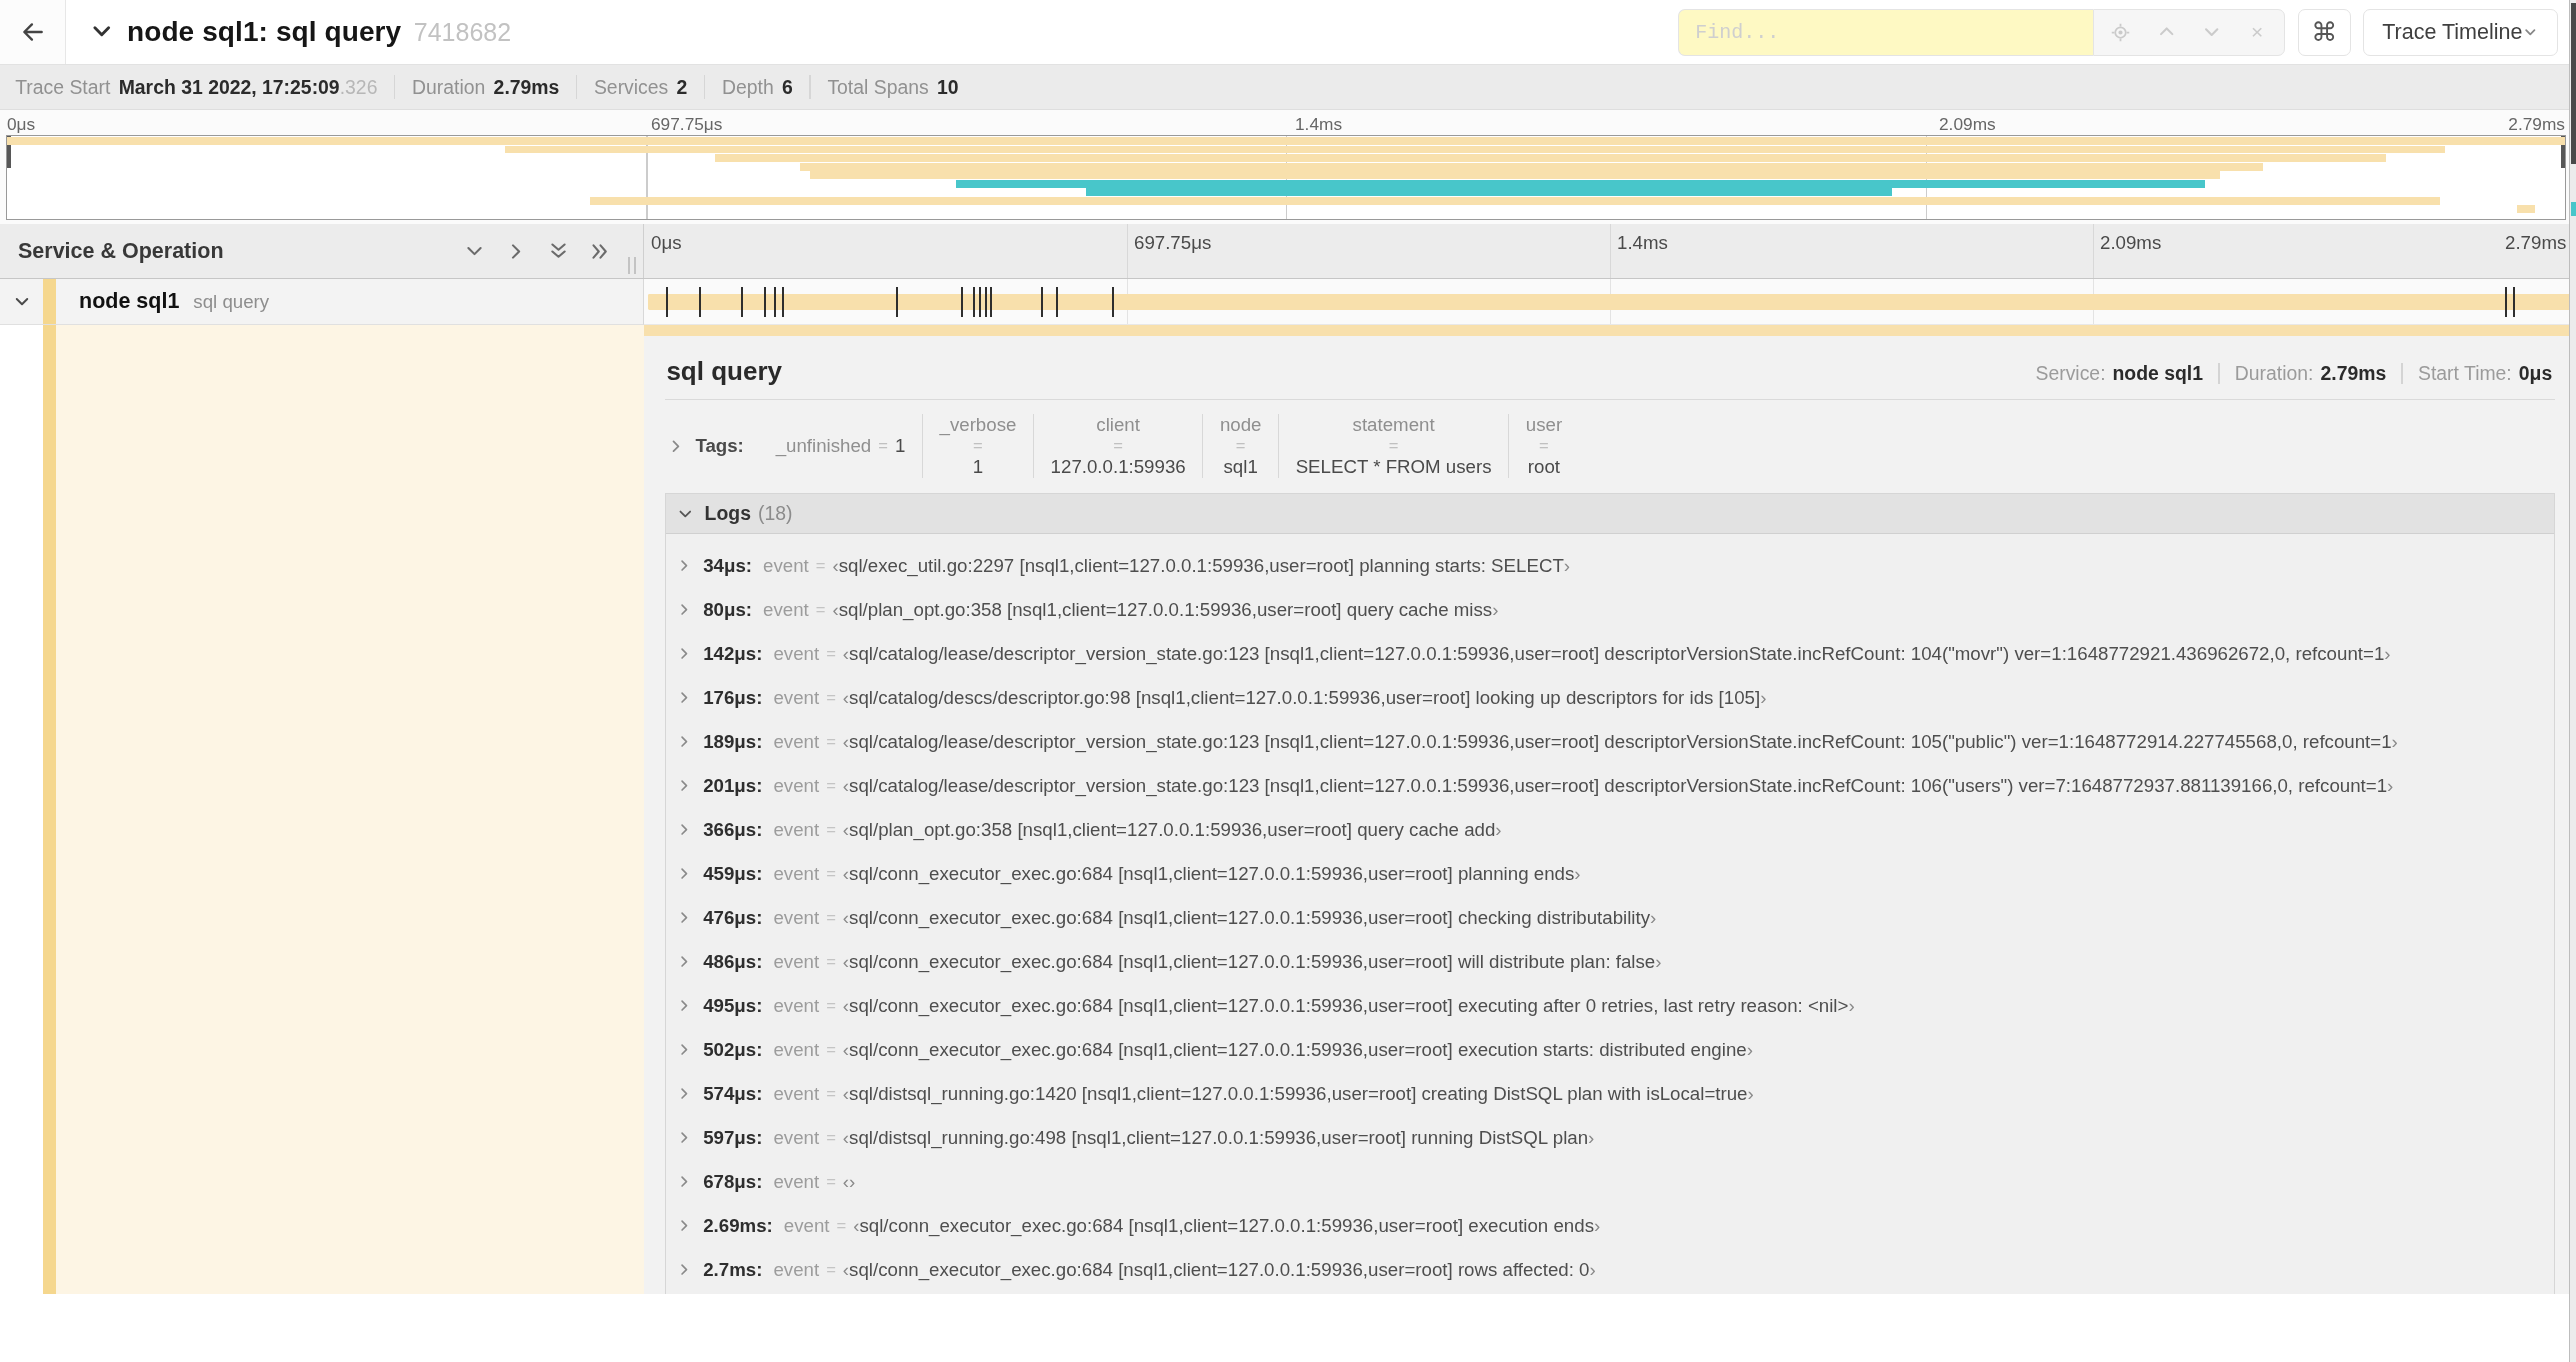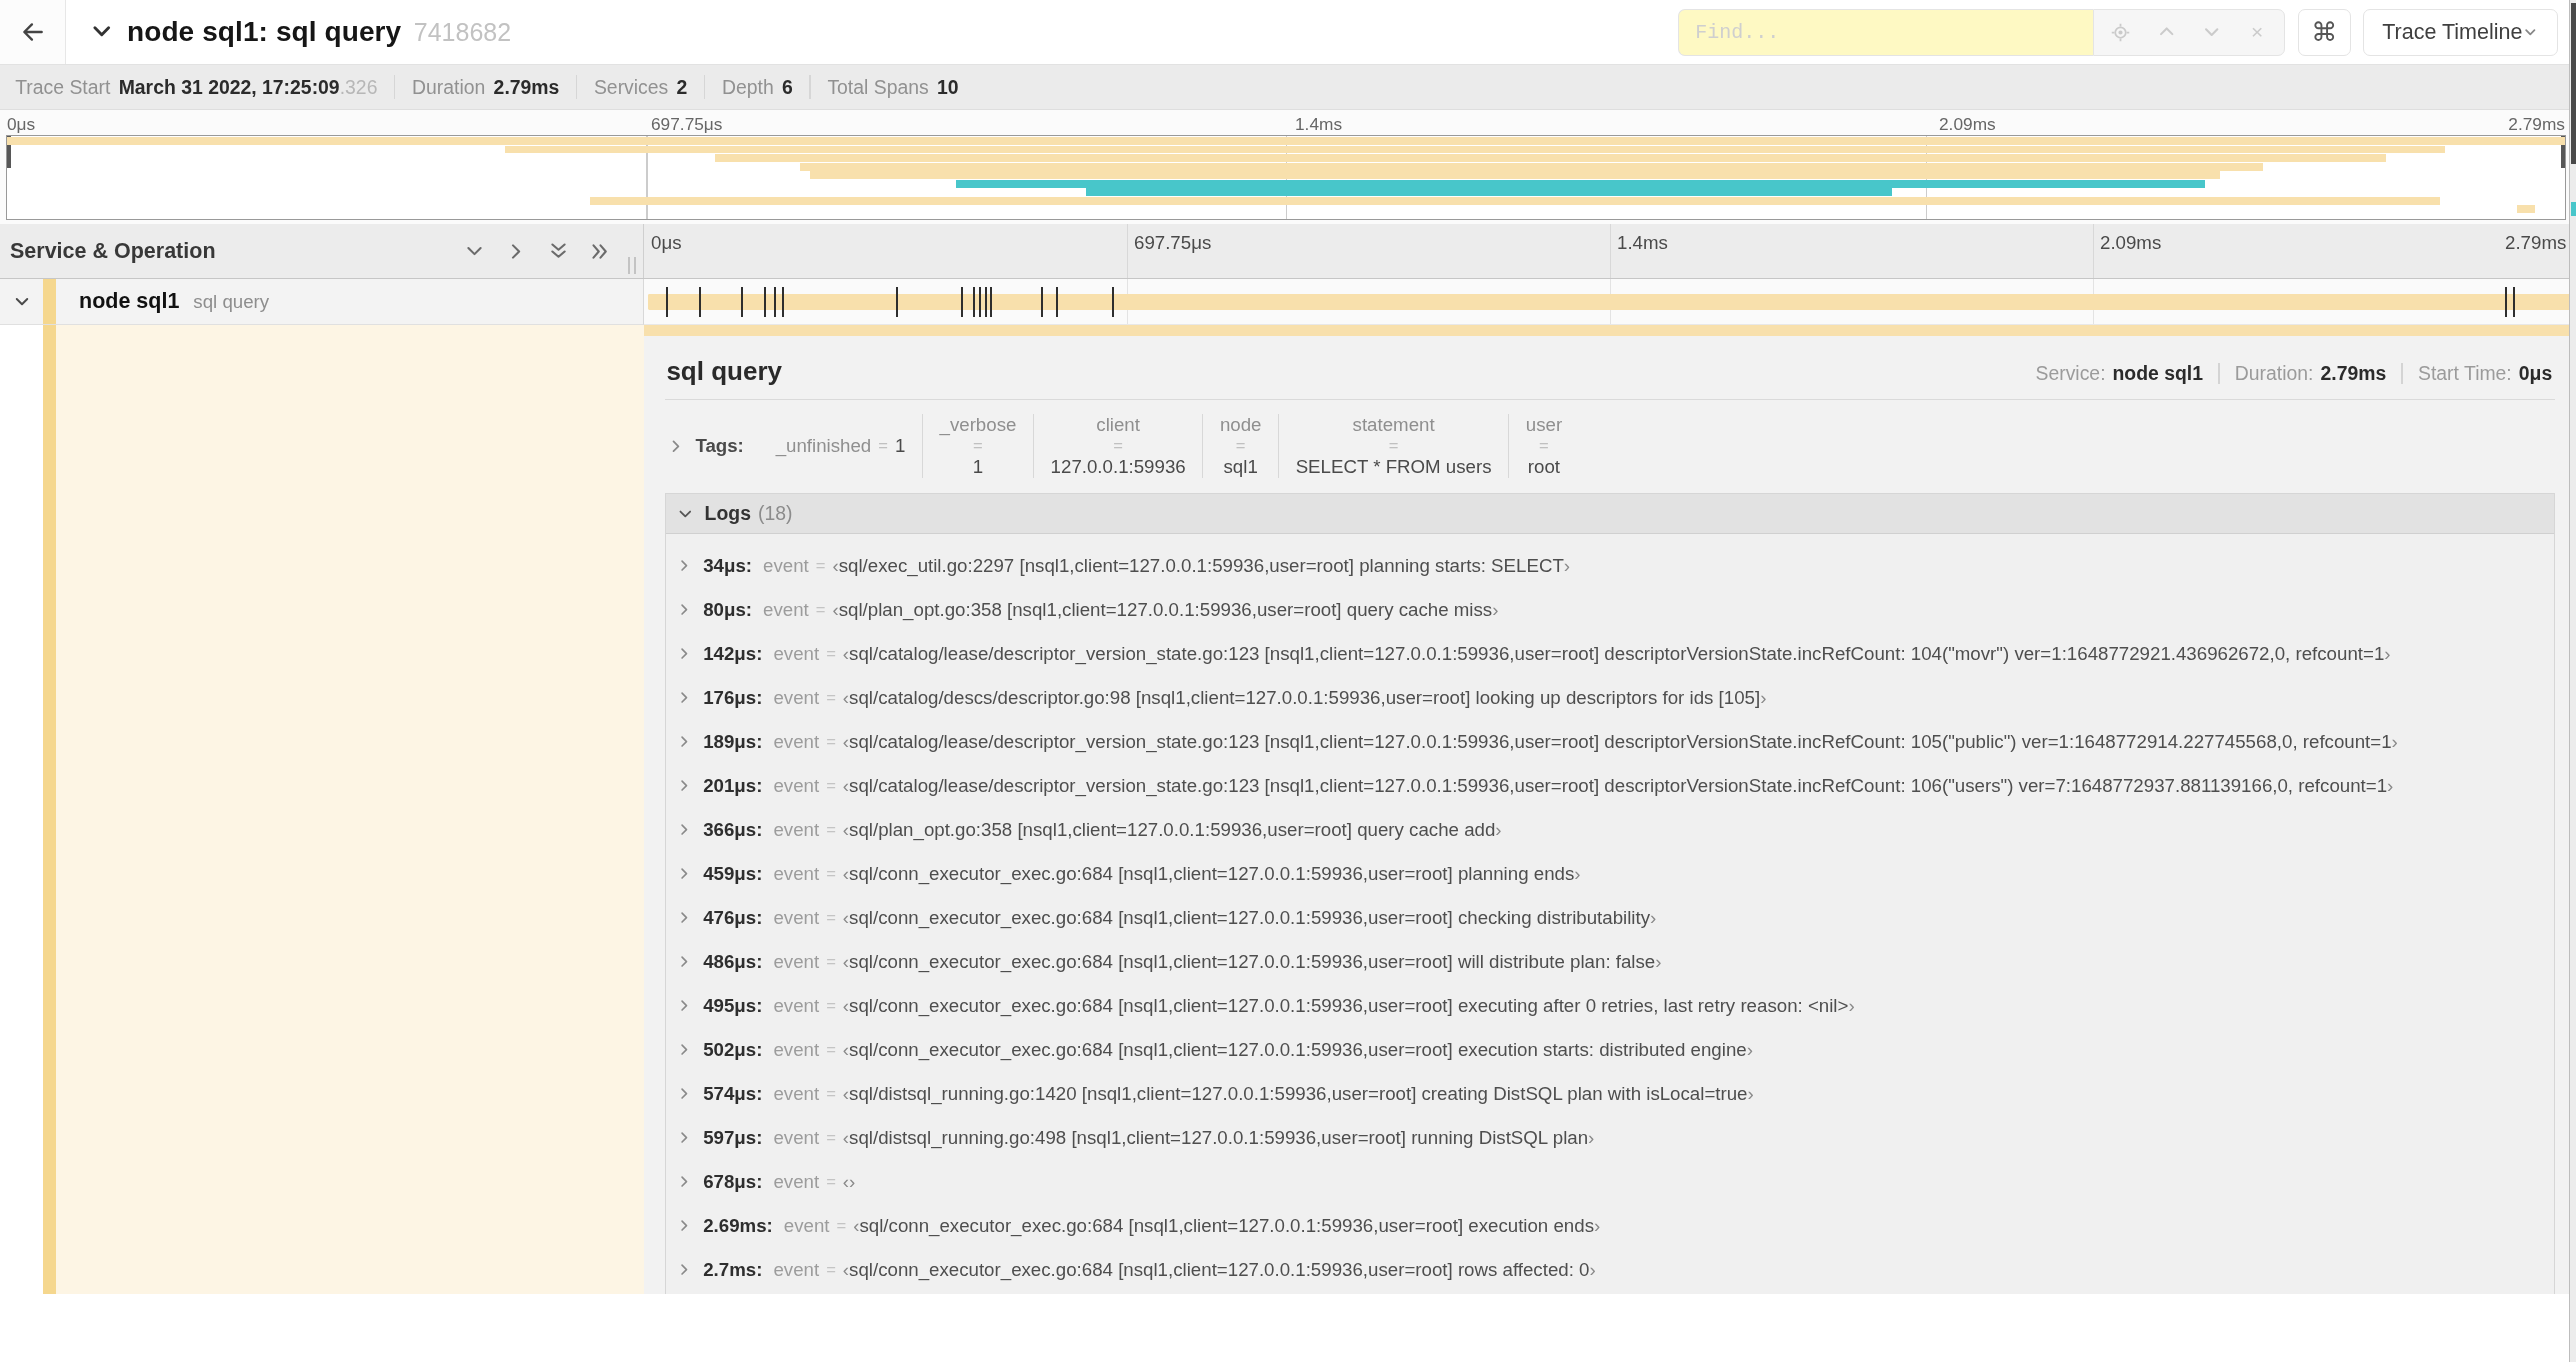--- a/index.html
+++ b/index.html
@@ -45,21 +45,21 @@
   .mm-label { position:absolute; top:4.2px; }
   .mm-canvas { position:absolute; left:5.5px; right:9.7px; top:25px; bottom:4.2px;
                background:#fff; border:1.4px solid #999; }
   .mm-grid { position:absolute; top:0; bottom:0; width:1.4px; background:#cccccc; }
   .mm-span { position:absolute; height:7.6px; }
   .mm-handle { position:absolute; top:0; width:4.2px; height:32px; background:#575757; cursor:ew-resize; }
 
   
   .tl-header { height:55px; display:flex; background:#ececec; border-bottom:1.4px solid #c6c6c6; }
   .col-left { width:644px; flex:none; position:relative; border-right:1.4px solid #cfcfcf;
-              display:flex; align-items:center; padding-left:10px; }
+              display:flex; align-items:center; padding-left:18px; }
   .col-title { font-size:21.5px; font-weight:bold; color:#383838; }
   .hdr-icons { display:flex; align-items:center; gap:21px; margin-left:auto; margin-right:32px; color:#6b6b6b; }
   .hdr-icons .ic { display:flex; cursor:pointer; }
   .col-grip { position:absolute; right:7px; bottom:4.2px; display:flex; gap:3.5px; cursor:col-resize; }
   .col-grip i { display:block; width:2.1px; height:16.6px; background:#c3c3c3; }
   .tl-ticks { position:relative; flex:1; }
   .tl-tick-label { position:absolute; top:8.3px; font-size:18.7px; color:#4a4a4a; }
   .tlh-grid { position:absolute; top:0; bottom:0; width:1.4px; background:#d8d8d8; }
 
   

